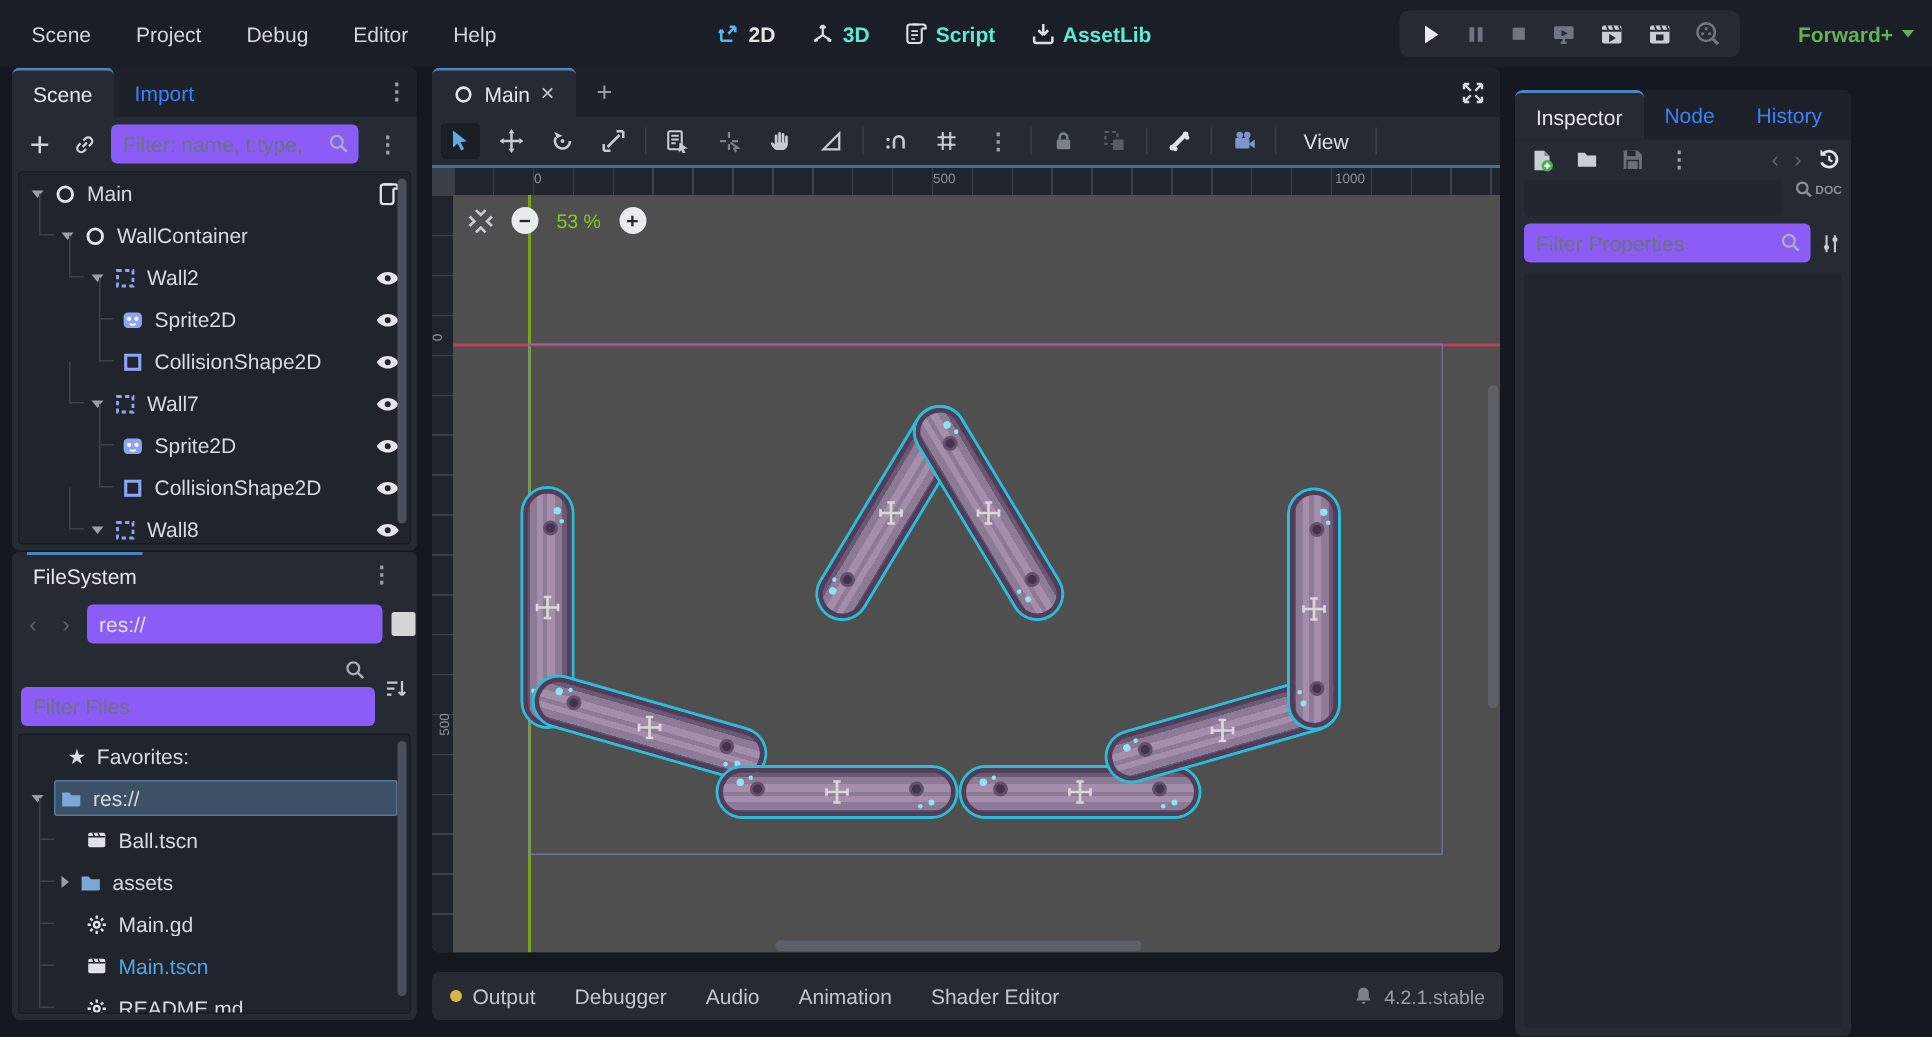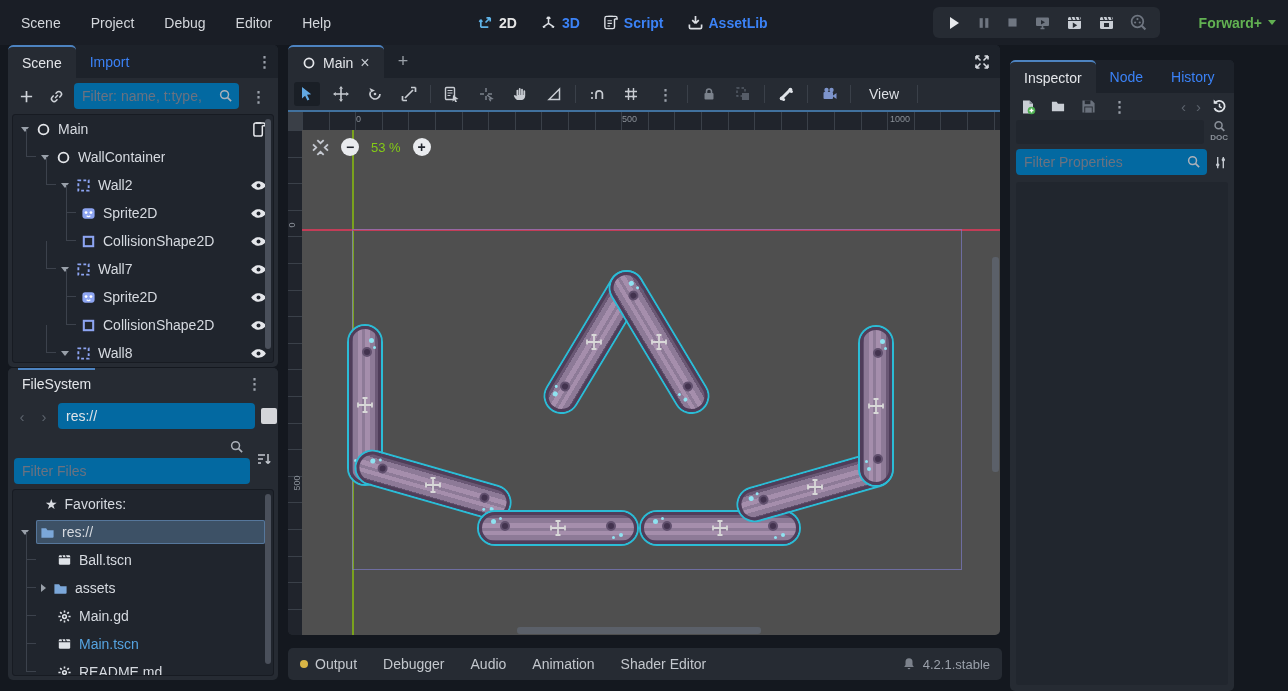--- a/index.html
+++ b/index.html
@@ -3,29 +3,29 @@
 <meta charset="utf-8">
 <style>
   *{margin:0;padding:0;box-sizing:border-box}
   html,body{width:1288px;height:691px;overflow:hidden}
   body{position:relative;background:#14181f;font-family:"Liberation Sans",sans-serif;color:#d6dae0;font-size:14px;-webkit-font-smoothing:antialiased}
   .ic{display:inline-flex;align-items:center;justify-content:center;flex:none}
   .dots{color:#9aa0aa;font-size:15px;letter-spacing:0;line-height:1;padding:0 6px;font-weight:bold}
   .chev{width:0;height:0;display:inline-block;flex:none}
   .chev.down{border-left:4px solid transparent;border-right:4px solid transparent;border-top:5px solid #99a0a9}
   .chev.right{border-top:4px solid transparent;border-bottom:4px solid transparent;border-left:5px solid #99a0a9}
-  input{outline:none;border:none;background:#0369a1;color:#dfe2e7;font-family:"Liberation Sans",sans-serif;font-size:14px;border-radius:4px}
+  input{outline:none;border:none;background:#8b5cf6;color:#dfe2e7;font-family:"Liberation Sans",sans-serif;font-size:14px;border-radius:4px}
   input::placeholder{color:#6b7280}
 
   
   .topbar{position:absolute;left:0;top:0;width:1288px;height:45px;background:#1a1e26;display:flex;align-items:center}
   .menus{display:flex;gap:4px;padding-left:8px}
   .menu-item{padding:5px 13px;color:#d4d7dc;border-radius:4px}
   .ctx{position:absolute;left:478px;top:0;height:45px;display:flex;align-items:center;gap:24px}
-  .ctx-item{display:flex;align-items:center;gap:6px;font-weight:bold;color:#3b82f6}
+  .ctx-item{display:flex;align-items:center;gap:6px;font-weight:bold;color:#5eead4}
   .ctx-item.active{color:#e5e5e5}
   .playbox{position:absolute;right:128px;top:7px;height:31px;background:#262b33;border-radius:6px;display:flex;align-items:center;gap:15px;padding:0 13px}
   .renderer{position:absolute;right:12px;top:0;height:45px;display:flex;align-items:center;gap:6px;color:#62b152;font-weight:bold}
 
   
   .dock{position:absolute;background:#262b33;border-radius:5px;overflow:hidden;display:flex;flex-direction:column}
   .tabstrip{height:33px;background:#1d222a;display:flex;align-items:stretch;flex:none}
   .tab{display:flex;align-items:center;gap:7px;padding:0 14px;color:#3b82f6}
   .tab.active{background:#262b33;color:#e4e6ea;border-top:2px solid #4d83c0;border-radius:5px 5px 0 0}
   .tabstrip .dots{align-self:center;margin-left:auto}
@@ -79,21 +79,21 @@
   .zoomctl{position:absolute;left:10px;top:8px;display:flex;align-items:center;gap:12px;z-index:4}
   .zbtn{width:18px;height:18px;border-radius:50%;background:#e9ebee;color:#20242c;display:flex;align-items:center;justify-content:center;font-weight:bold;font-size:14px;line-height:1}
   .zoomlabel{color:#84cc16;font-size:13px}
   .sb{position:absolute;background:#5b6069;border-radius:3px;z-index:5}
 
   
   #inspector{left:1010px;top:60px;width:224px;height:631px}
   .namebar{height:24px;background:#21262e;border-radius:3px;margin:4px 6px 2px 6px;flex:none}
   .insp-row2{display:flex;align-items:flex-start;gap:6px;padding:0 6px}
   .insp-body{flex:1;background:#21262e;border-radius:3px;margin:2px 6px 6px 6px}
-  .docbtn{display:flex;flex-direction:column;align-items:center;color:#8a9099;font-size:8px;font-weight:bold;line-height:1}
+  .docbtn{display:flex;align-items:center;color:#8a9099;font-size:8px;font-weight:bold;line-height:1}
 
   
   #bottombar{position:absolute;left:288px;top:648px;width:714px;height:32px;background:#262b33;border-radius:5px;display:flex;align-items:center;gap:26px;padding:0 12px}
   .bitem{display:flex;align-items:center;gap:7px;color:#c3c7cd}
   .dot{width:8px;height:8px;border-radius:50%;background:#d8b546}
   .version{margin-left:auto;display:flex;align-items:center;gap:7px;color:#9aa0aa;font-size:13px}
 </style>
 </head>
 <body>
 

